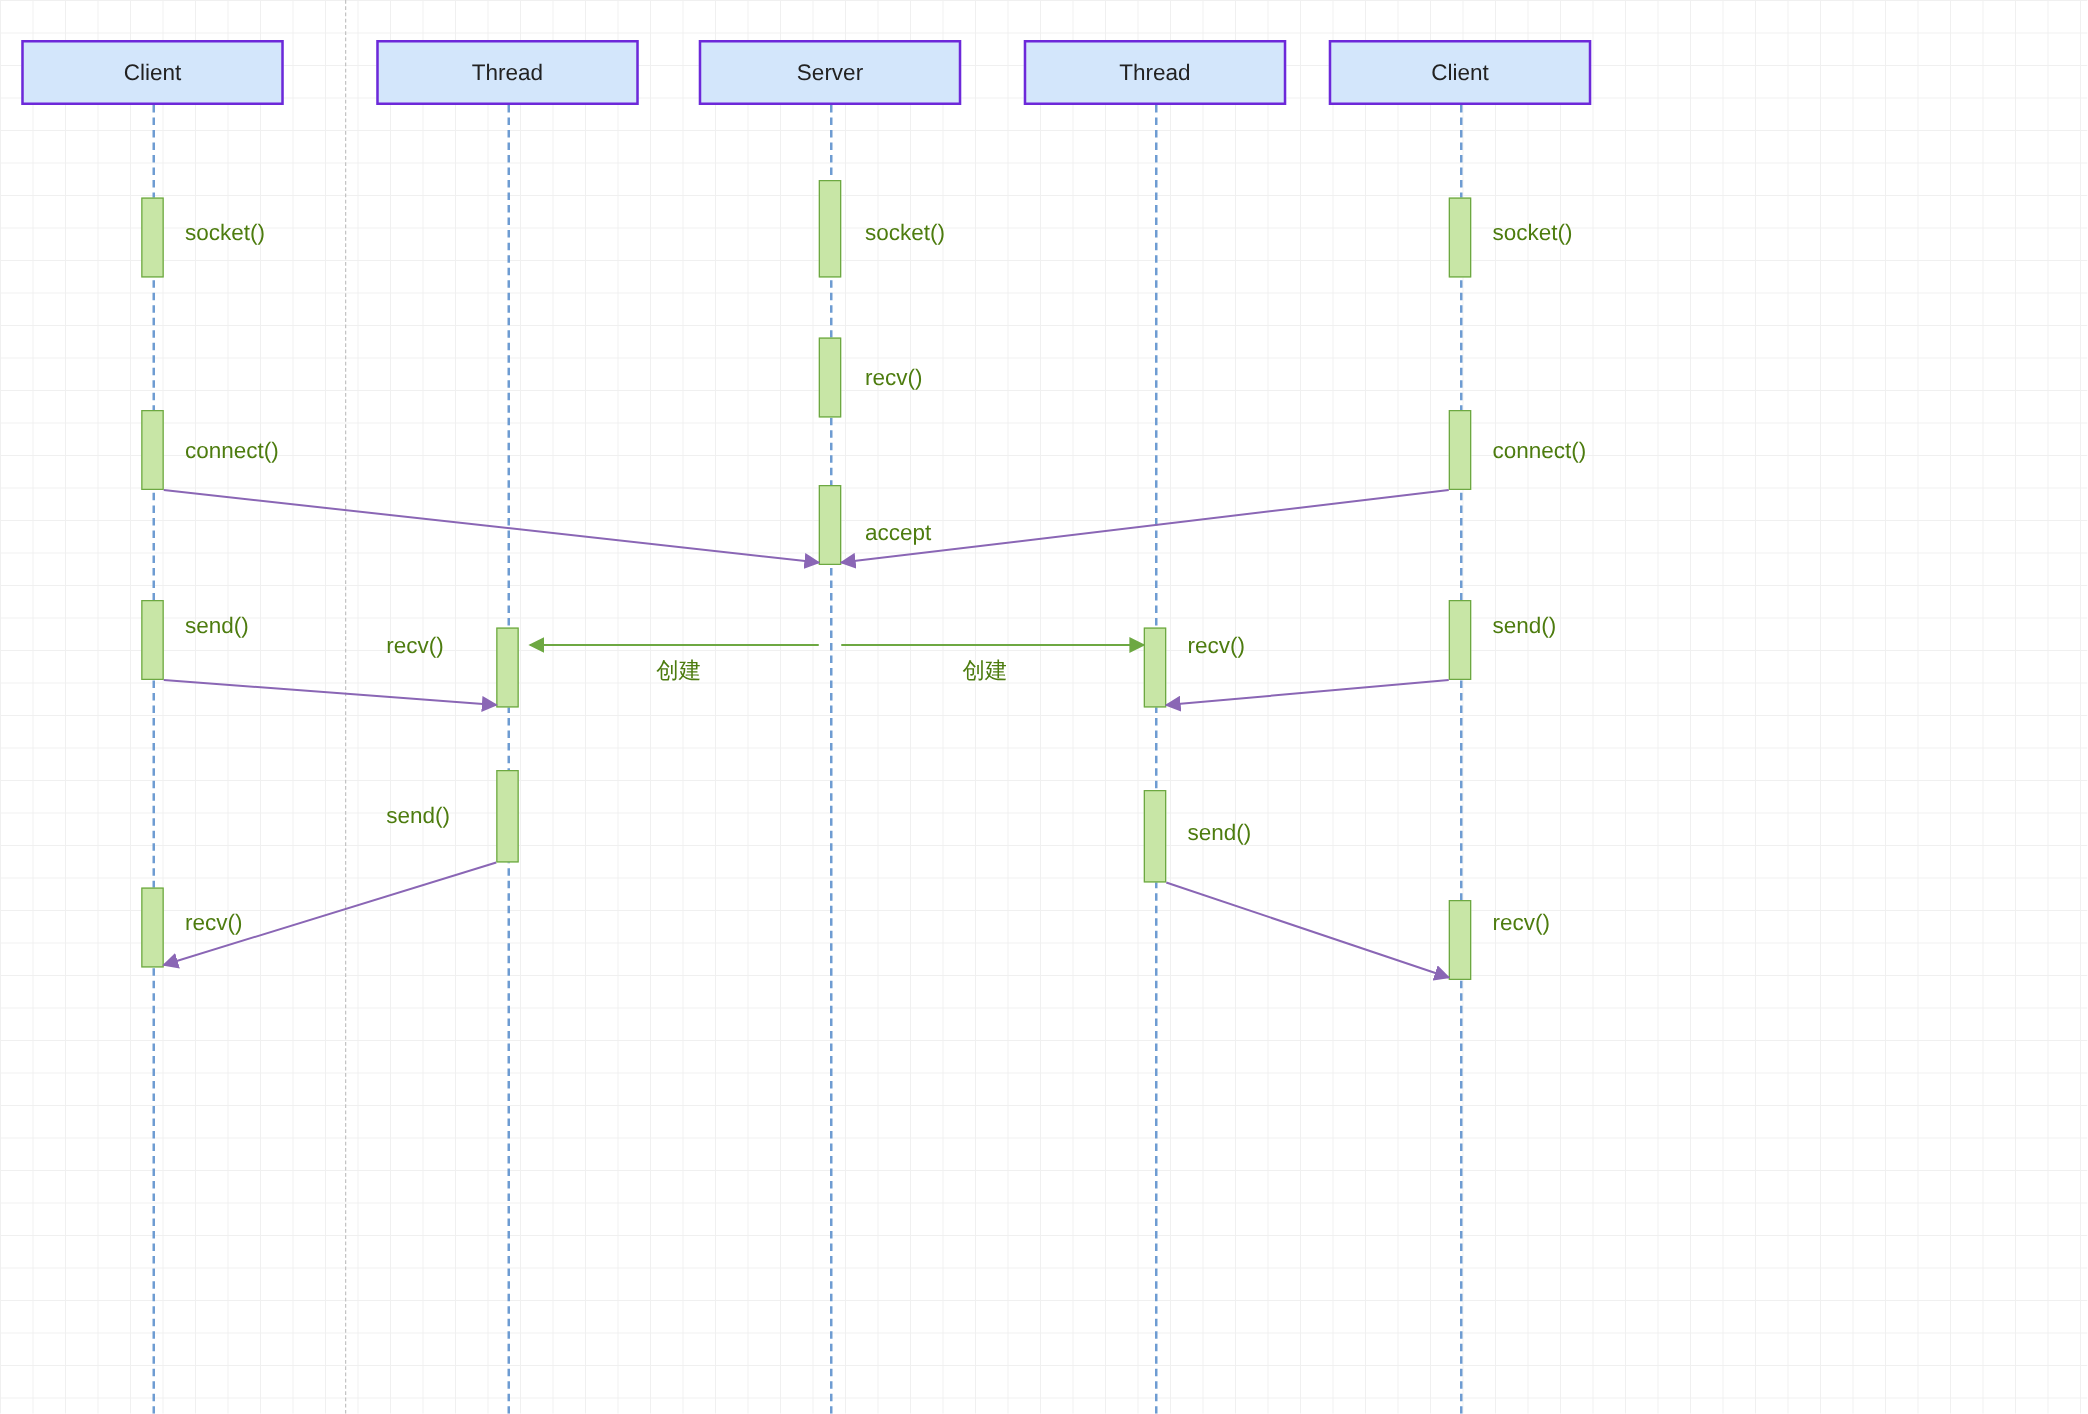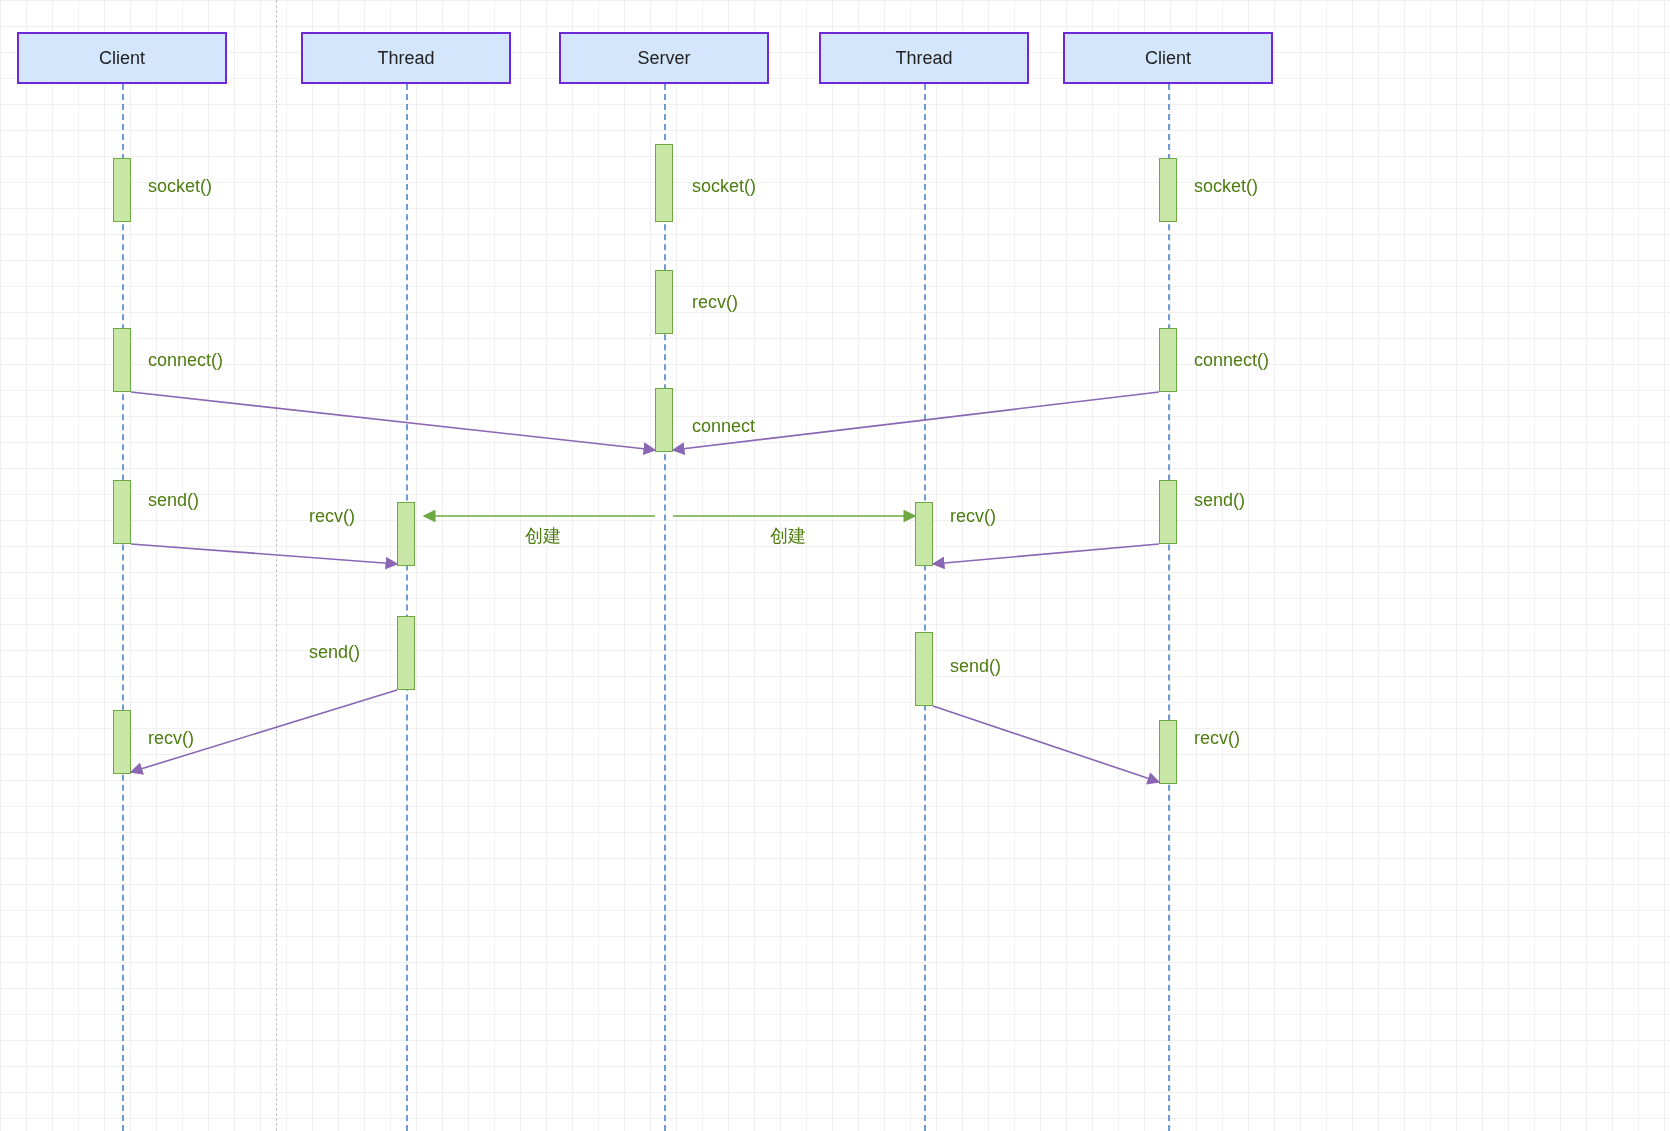--- a/index.html
+++ b/index.html
@@ -107,21 +107,21 @@
 <span class="label" style="left:148px; top:176px;">socket()</span>
 <span class="label" style="left:148px; top:350px;">connect()</span>
 <span class="label" style="left:148px; top:490px;">send()</span>
 <span class="label" style="left:148px; top:728px;">recv()</span>
 
 <span class="label" style="left:309px; top:506px;">recv()</span>
 <span class="label" style="left:309px; top:642px;">send()</span>
 
 <span class="label" style="left:692px; top:176px;">socket()</span>
 <span class="label" style="left:692px; top:292px;">recv()</span>
-<span class="label" style="left:692px; top:416px;">connect</span>
+<span class="label" style="left:692px; top:416px;">accept</span>
 
 <span class="label" style="left:525px; top:524px;">创建</span>
 <span class="label" style="left:770px; top:524px;">创建</span>
 
 <span class="label" style="left:950px; top:506px;">recv()</span>
 <span class="label" style="left:950px; top:656px;">send()</span>
 
 <span class="label" style="left:1194px; top:176px;">socket()</span>
 <span class="label" style="left:1194px; top:350px;">connect()</span>
 <span class="label" style="left:1194px; top:490px;">send()</span>

